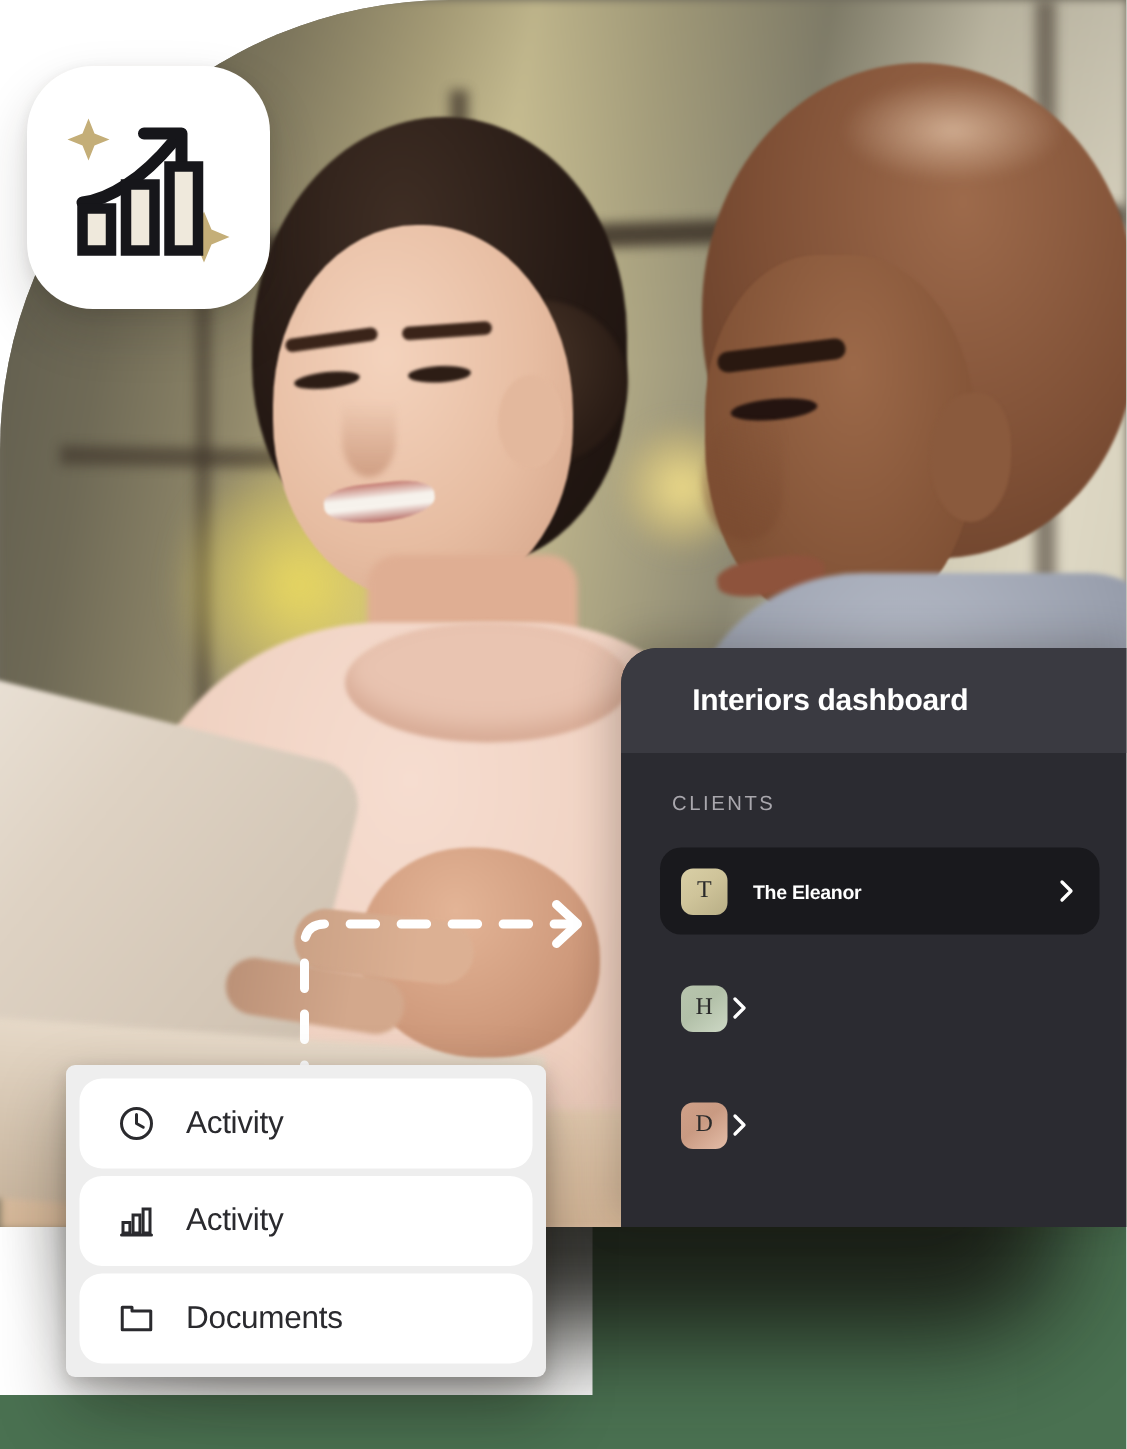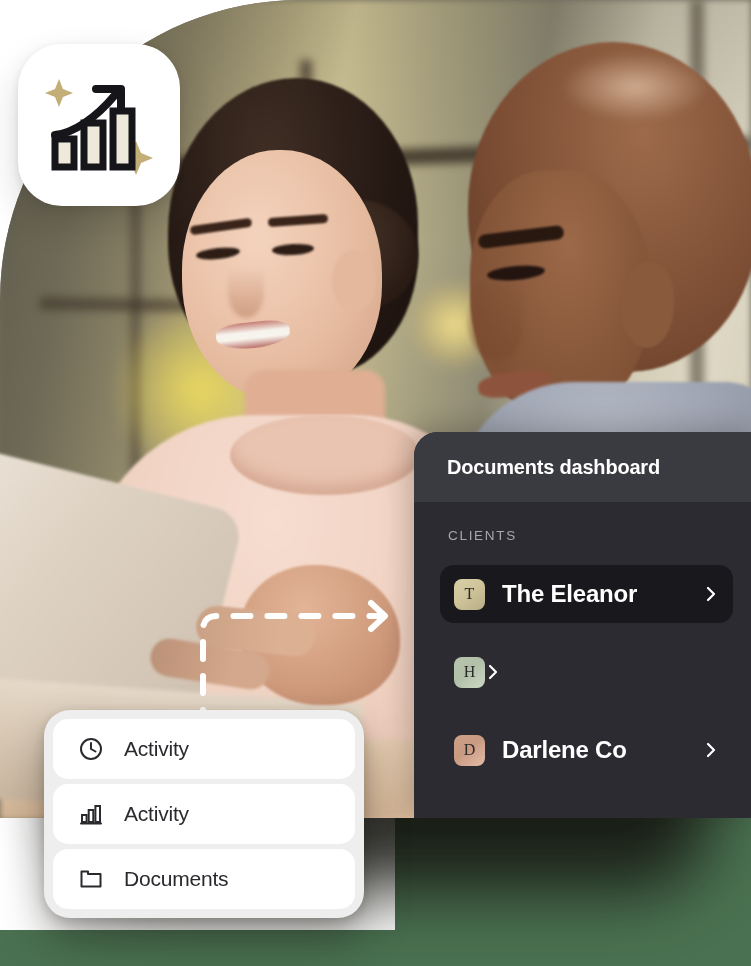--- a/index.html
+++ b/index.html
@@ -325,35 +325,35 @@
     font-size: 16px;
     color: #2a2a2a;
     flex: 0 0 auto;
     overflow: hidden;
   }
   .av-t { background: linear-gradient(140deg, #d9cfa6 0%, #cfc49a 45%, #b8ae86 100%); }
   .av-h { background: linear-gradient(140deg, #b7c4ad 0%, #b2c0a8 45%, #cdd8c5 100%); }
   .av-d { background: linear-gradient(140deg, #cfa088 0%, #c99a82 45%, #e4bda8 100%); }
   .client-name {
     color: #ffffff;
-    font-size: 24px;
+    font-size: 13px;
     font-weight: 700;
     letter-spacing: -.2px;
     margin-left: 17px;
     flex: 1 1 auto;
     white-space: nowrap;
   }
   .chev { flex: 0 0 auto; width: 16px; height: 16px; }
 
   
   .menu-card {
     position: absolute; left: 44px; top: 710px;
     width: 320px; height: 208px;
     background: #eeeeee;
-    border-radius: 26px;
+    border-radius: 6px;
     padding: 9px;
     box-shadow: 0 22px 44px rgba(20,18,12,.34), 0 4px 12px rgba(20,18,12,.18);
   }
   .menu-item {
     height: 60px;
     background: #ffffff;
     border-radius: 15px;
     display: flex; align-items: center;
     padding-left: 25px;
     margin-bottom: 5px;
@@ -439,21 +439,21 @@
 
         <rect x="16" y="74" width="19" height="28" fill="#efe9dc" stroke="#16161a" stroke-width="7"></rect>
         <rect x="45" y="58" width="19" height="44" fill="#efe9dc" stroke="#16161a" stroke-width="7"></rect>
         <rect x="74" y="46" width="19" height="56" fill="#efe9dc" stroke="#16161a" stroke-width="7"></rect>
       </svg>
     </div>
   </div>
 
   <div class="dash">
     <div class="dash-header">
-      <div class="dash-title">Documents dashboard</div>
+      <div class="dash-title">Interiors dashboard</div>
     </div>
     <div class="dash-body">
       <div class="section-label">CLIENTS</div>
 
       <div class="client-row active">
         <div class="avatar av-t">
           <span>T</span>
         </div>
         <div class="client-name">The Eleanor</div>
         <svg class="chev" viewBox="0 0 16 16">
@@ -467,21 +467,20 @@
         </div>
         <svg class="chev" viewBox="0 0 16 16">
           <path d="M5 2 L11 8 L5 14" fill="none" stroke="#ffffff" stroke-width="2.2" stroke-linecap="round" stroke-linejoin="round"></path>
         </svg>
       </div>
 
       <div class="client-row">
         <div class="avatar av-d">
           <span>D</span>
         </div>
-        <div class="client-name">Darlene Co</div>
         <svg class="chev" viewBox="0 0 16 16">
           <path d="M5 2 L11 8 L5 14" fill="none" stroke="#ffffff" stroke-width="2.2" stroke-linecap="round" stroke-linejoin="round"></path>
         </svg>
       </div>
     </div>
   </div>
 
   <div class="menu-card">
 
     <div class="menu-item">

